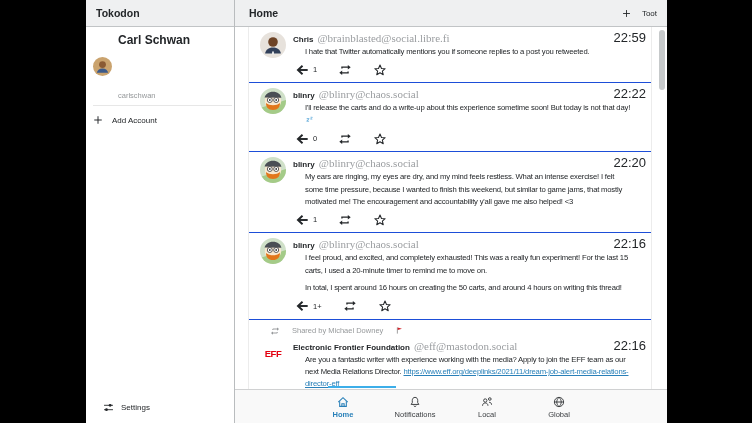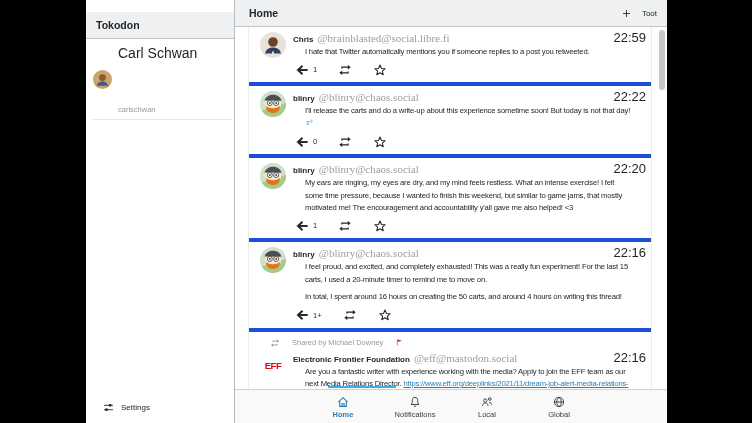--- a/index.html
+++ b/index.html
@@ -10,42 +10,42 @@
   }
   .app { position:absolute; left:86px; top:0; width:581px; height:423px;
          display:flex; background:#fff; }
 
   
   .sidebar { width:149px; min-width:149px; background:#fff;
              border-right:1px solid #b9bcbe; display:flex; flex-direction:column; }
   .pane-header { height:27px; min-height:27px; background:#eff0f1;
                  border-bottom:1px solid #c1c4c6; display:flex; align-items:center;
                  font-size:10.5px; font-weight:700; color:#232629; }
-  .sidebar .pane-header { padding-left:10px;margin-top:12px; }
+  .sidebar .pane-header { padding-left:10px; }
   .account-row { display:flex; align-items:center; gap:6px; padding:6px 6px 5px 7px; }
   .avatar-sm { width:19px; height:19px; border-radius:50%; overflow:hidden; flex:none; }
   .avatar-sm svg { display:block; width:100%; height:100%; }
   .acct-lines { display:flex; flex-direction:column; gap:1px; }
-  .account-name { font-size:14px; font-weight:400; }
+  .account-name { font-size:12px; font-weight:700; }
   .account-handle { font-size:7.5px; color:#95989a;margin-top:43px; }
   .sep { height:1px; background:#e7e7e7; margin:0 2px 0 7px; }
   .add-account { display:flex; align-items:center; gap:8px; padding:8px 6px 8px 6px;
                  font-size:8px; cursor:default; }
   .sidebar-spacer { flex:1; }
   .settings-row { display:flex; align-items:center; gap:6px; padding:6px 6px 9px 16px;
                   font-size:8px; }
 
   
   .main { flex:1; min-width:0; display:flex; flex-direction:column; position:relative; }
   .main .pane-header { padding:0 10px 0 14px; justify-content:space-between; }
   .toot-btn { display:flex; align-items:center; gap:10px; font-size:8px; font-weight:400; }
 
   .timeline { flex:1; overflow:hidden; padding:0 15px 0 13px; background:#fff; }
   .card { border-left:1px solid #ececec; border-right:1px solid #ececec; }
-  .toot { padding:5px 5px 2px 11px; border-bottom:4px solid #1d4ed8; }
+  .toot { padding:5px 5px 2px 11px; border-bottom:1px solid #1d4ed8; }
   .toot-body { display:flex; gap:7px; }
   .avatar { width:26px; height:26px; border-radius:50%; overflow:hidden; flex:none; }
   .avatar svg { display:block; width:100%; height:100%; }
   .toot-main { flex:1; min-width:0; }
   .toot-head { display:flex; align-items:baseline; gap:4px; font-size:8px; line-height:11px; }
   .author { font-weight:700; white-space:nowrap; }
   .handle { color:#9a9da0; font-size:11px; flex:1; white-space:nowrap; overflow:hidden;font-family:Liberation Serif, serif; }
   .time { font-size:13px; }
   .content { font-size:7.7px; letter-spacing:-0.2px; line-height:12.4px; margin-top:1px; }
   .content p { margin:0 12px 5px; }
@@ -96,20 +96,26 @@
             <circle cx="10" cy="8" r="3.6" fill="#8a5a33"></circle>
             <path d="M10 12c-3.4 0-5.6 2-6 4.6h12c-.4-2.6-2.6-4.6-6-4.6z" fill="#3c5a8a"></path>
           </svg>
         </span>
       <span class="acct-lines">
         <span class="account-name">Carl Schwan</span>
         <span class="account-handle">carlschwan</span>
       </span>
     </div>
     <div class="sep"></div>
+    <div class="add-account">
+      <span class="plus-sm" data-icon="plus"><svg viewBox="0 0 16 16">
+            <path d="M8 3v10M3 8h10" stroke="currentColor" stroke-width="1.3" fill="none"></path>
+          </svg></span>
+      <span>Add Account</span>
+    </div>
     <div class="sidebar-spacer"></div>
     <div class="settings-row">
       <span class="sliders" data-icon="sliders"><svg viewBox="0 0 16 16">
             <path d="M2.5 5.3h11M2.5 10.7h11" stroke="currentColor" stroke-width="1.1"></path>
             <circle cx="10" cy="5.3" r="1.7" fill="currentColor"></circle>
             <circle cx="5.5" cy="10.7" r="1.7" fill="currentColor"></circle>
           </svg></span>
       <span>Settings</span>
     </div>
   </aside>

